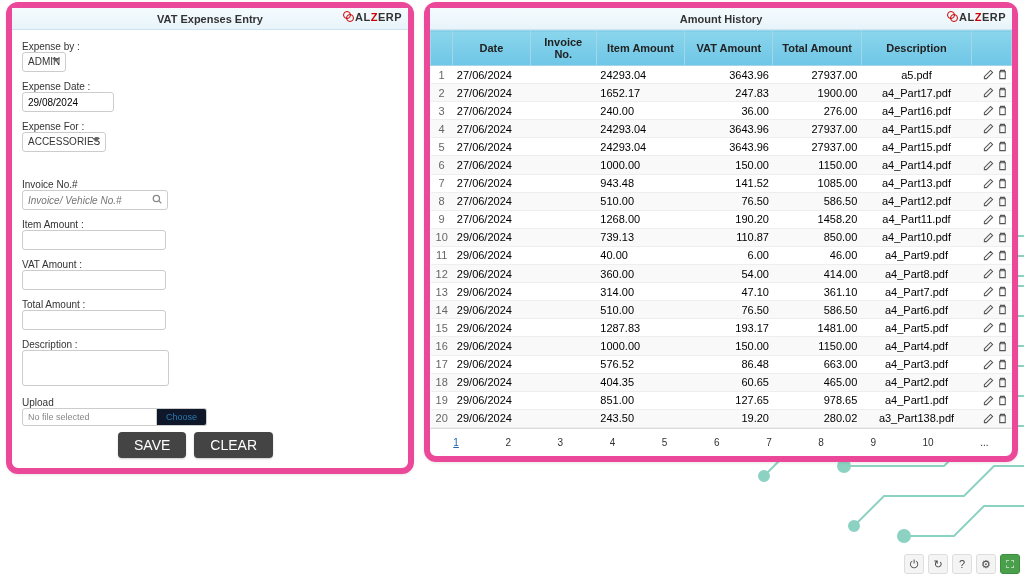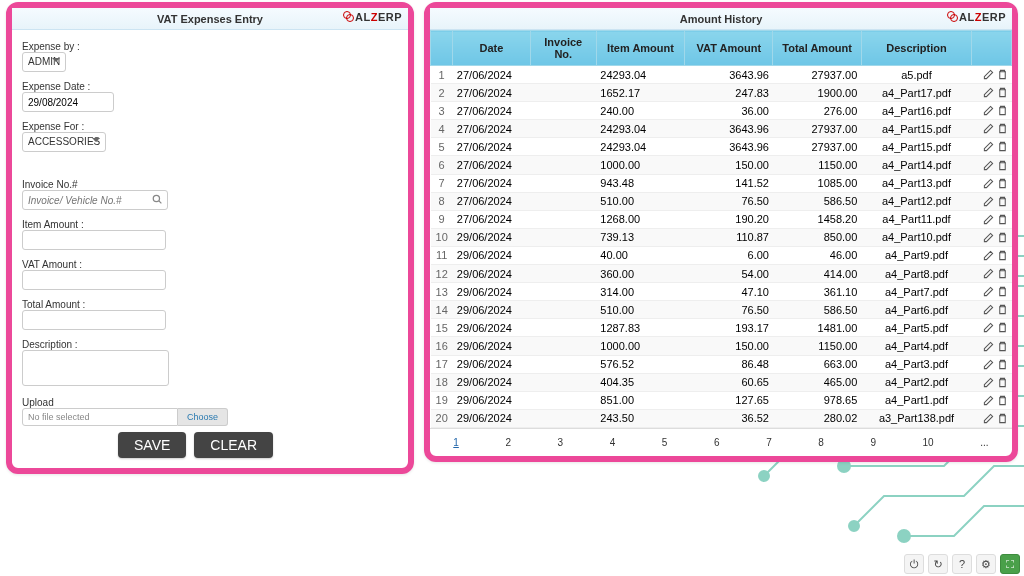--- a/index.html
+++ b/index.html
@@ -24,23 +24,23 @@
   .input.short { width:92px; }
   .select-wrap { position:relative; }
   .select-wrap .caret { position:absolute; right:6px; top:6px; width:0; height:0; border-left:4px solid transparent; border-right:4px solid transparent; border-top:4px solid #666; pointer-events:none;}
   .textarea { width:100%; height:36px; border:1px solid #ccc; border-radius:3px; padding:3px 5px; font-size:10px; resize:none;}
   .search-wrap { position:relative; }
   .search-ico { position:absolute; right:6px; top:4px; font-size:10px; color:#888; }
   .checkbox-row { display:flex; align-items:center; gap:4px; margin-top:2px; margin-left:-2px; }
   .checkbox-row input { width:11px; height:11px; }
   .btn { border:none; border-radius:4px; padding:5px 16px; font-size:14px; color:#fff; background:#444; cursor:pointer; box-shadow:0 1px 2px rgba(0,0,0,0.2);}
   .btn-row { display:flex; gap:8px; margin-left:96px; }
-  .file-wrap { display:flex; gap:0; width:206px;}
+  .file-wrap { display:flex; gap:0; width:185px;}
   .file-text { flex:1; border:1px solid #ccc; border-radius:3px 0 0 3px; height:18px; font-size:9px; color:#888; padding:3px 5px; background:#fff;}
-  .file-btn { width:50px; height:18px; border:1px solid #ccc; border-left:none; border-radius:0 3px 3px 0; background:#e5e5e5; font-size:9px; color:#2a7ab0; display:flex; align-items:center; justify-content:center; cursor:pointer;}
+  .file-btn { width:50px; height:18px; border:1px solid #ccc; border-left:none; border-radius:0 3px 3px 0; background:#0f172a; font-size:9px; color:#2a7ab0; display:flex; align-items:center; justify-content:center; cursor:pointer;}
   
   .tbl { width:100%; border-collapse:collapse; font-size:11px; }
   .tbl thead th { background: linear-gradient(#8ad5ec,#6ec6e6); color:#222; font-weight:bold; padding:5px 4px; border:1px solid #a0d8ea; text-align:center; }
   .tbl tbody td { padding:2px 4px; border-bottom:1px solid #eee; white-space:nowrap; }
   .tbl tbody tr:nth-child(even){ background:#f9f9f9; }
   .col-idx { width:18px; text-align:center; color:#666;}
   .col-date { width:70px; }
   .col-inv { width:60px; }
   .col-item { width:80px; text-align:left;}
   .col-vat { width:80px; text-align:right;}
@@ -456,21 +456,21 @@
                 <path d="M2 11 L11 2 L14 5 L5 14 L2 14 Z" fill="none" stroke="#555" stroke-width="1.5"></path>
               </svg></span><span class="act-ico"><svg width="11" height="11" viewBox="0 0 16 16">
                 <path d="M3 4 L13 4 M5 4 L5 2 L11 2 L11 4 M4 4 L4 14 L12 14 L12 4" fill="none" stroke="#555" stroke-width="1.5"></path>
               </svg></span></td>
         </tr>
         <tr>
           <td class="col-idx">20</td>
           <td class="col-date">29/06/2024</td>
           <td class="col-inv"></td>
           <td class="col-item">243.50</td>
-          <td class="col-vat">36.52</td>
+          <td class="col-vat">19.20</td>
           <td class="col-tot">280.02</td>
           <td class="col-desc">a3_Part138.pdf</td>
           <td class="col-act"><span class="act-ico"><svg width="11" height="11" viewBox="0 0 16 16">
                 <path d="M2 11 L11 2 L14 5 L5 14 L2 14 Z" fill="none" stroke="#555" stroke-width="1.5"></path>
               </svg></span><span class="act-ico"><svg width="11" height="11" viewBox="0 0 16 16">
                 <path d="M3 4 L13 4 M5 4 L5 2 L11 2 L11 4 M4 4 L4 14 L12 14 L12 4" fill="none" stroke="#555" stroke-width="1.5"></path>
               </svg></span></td>
         </tr>
       </tbody>
   </table>

